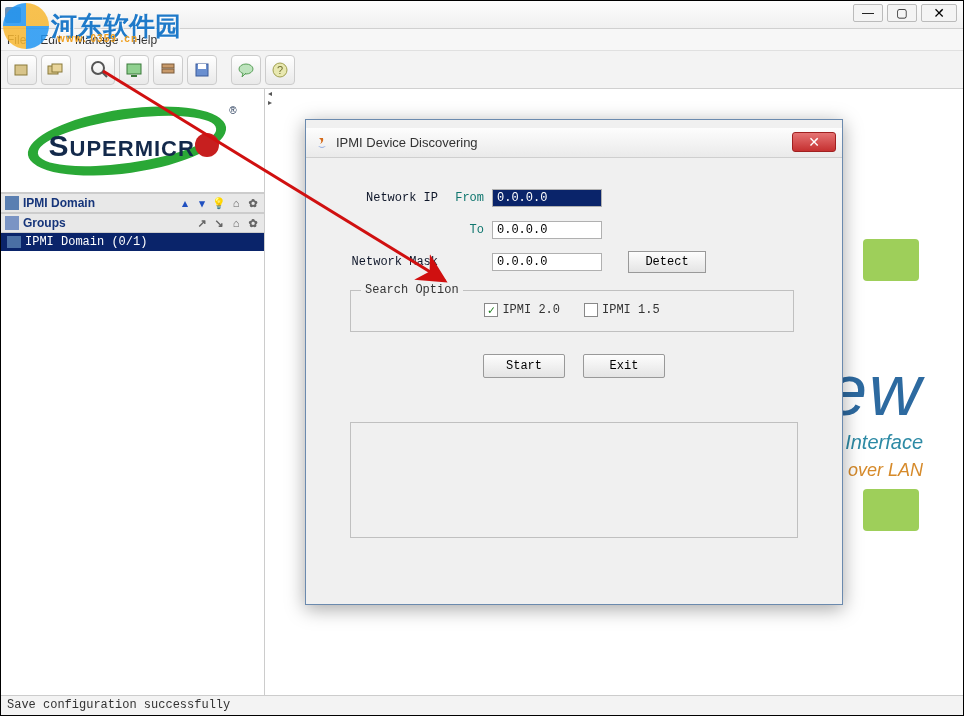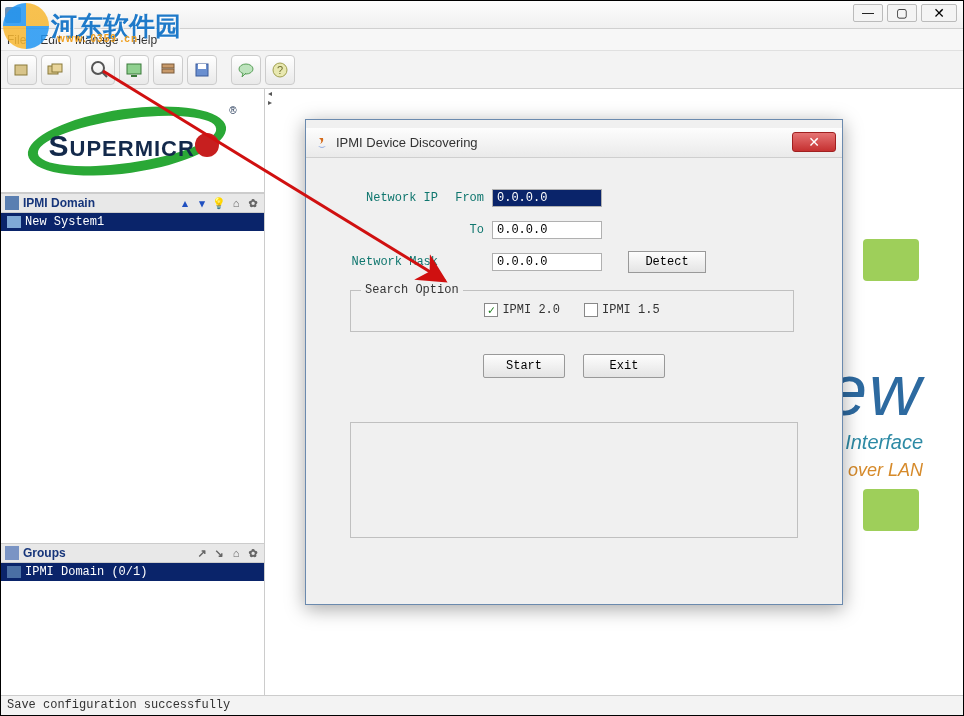--- a/index.html
+++ b/index.html
@@ -55,21 +55,21 @@
 .statusbar { position: absolute; left: 0; right: 0; bottom: 0; height: 20px; background: #f3f3f3; border-top: 1px solid #ccc; font-family: "Courier New", monospace; font-size: 12px; padding: 2px 6px; color: #333; }
 
 
 .dialog { position: absolute; left: 304px; top: 118px; width: 538px; height: 486px; background: #f0f0f0; border: 1px solid #6b8aae; box-shadow: 0 4px 18px rgba(0,0,0,.35); }
 .dlg-title { height: 30px; background: linear-gradient(#fdfdfd,#eaeaea); border-bottom: 1px solid #cfcfcf; display: flex; align-items: center; padding: 0 8px; position: relative; margin-top: 8px; }
 .dlg-title .jicon { width: 16px; height: 16px; margin-right: 6px; display: inline-flex; align-items: center; justify-content: center; }
 .dlg-title .txt { font-size: 13px; color: #333; }
 .dlg-close { position: absolute; right: 6px; top: 4px; width: 44px; height: 20px; background: linear-gradient(#e57373,#c53030); border: 1px solid #a02020; border-radius: 3px; color: #fff; display: flex; align-items: center; justify-content: center; cursor: pointer; font-size: 14px; }
 .dlg-body { padding: 26px 28px 10px 28px; font-family: "Courier New", monospace; font-size: 12px; }
 .form-row { display: flex; align-items: center; height: 28px; margin-bottom: 4px; }
-.form-row .lbl1 { width: 104px; text-align: right; color: #0f766e; }
+.form-row .lbl1 { width: 104px; text-align: right; color: #0f172a; }
 .form-row .lbl2 { width: 46px; text-align: right; color: #0f766e; margin-right: 8px; }
 .form-row input[type=text] { width: 110px; height: 18px; border: 1px solid #b0b0b0; background: #fff; font-family: inherit; font-size: 12px; padding: 1px 4px; }
 .form-row input.sel { background: #0a246a; color: #fff; }
 .form-row .detect { margin-left: 26px; width: 78px; height: 22px; border: 1px solid #999; background: linear-gradient(#fdfdfd,#e4e4e4); font-family: inherit; font-size: 12px; cursor: pointer; }
 .fieldset { border: 1px solid #c0c0c0; margin: 14px 20px 0 16px; padding: 12px 10px 14px 10px; position: relative; }
 .fieldset .legend { position: absolute; top: -8px; left: 10px; background: #f0f0f0; padding: 0 4px; font-family: "Courier New", monospace; font-size: 12px; color: #333; }
 .chk-row { display: flex; justify-content: center; gap: 24px; align-items: center; font-family: "Courier New", monospace; font-size: 12px; color: #333; }
 .chk { width: 14px; height: 14px; border: 1px solid #888; background: #fff; display: inline-flex; align-items: center; justify-content: center; margin-right: 4px; cursor: pointer; }
 .chk.checked::after { content: "✓"; color: #1a7a1a; font-size: 12px; font-weight: bold; }
 .btn-row { display: flex; justify-content: center; gap: 18px; margin-top: 22px; }
@@ -181,26 +181,20 @@
     <div class="panel-head">
       <div class="hicon"></div>
       <span>IPMI Domain</span>
       <div class="spacer"></div>
       <span class="hact" style="color:#2050c0">▴</span>
       <span class="hact" style="color:#2050c0">▾</span>
       <span class="hact" style="color:#d6b030">💡</span>
       <span class="hact">⌂</span>
       <span class="hact">✿</span>
     </div>
-    <div class="domain-body">
-      <div class="tree-item sel">
-        <div class="ticon"></div>
-        <span>New System1</span>
-      </div>
-    </div>
     <div class="panel-head">
       <div class="hicon" style="background:#7a94c4"></div>
       <span>Groups</span>
       <div class="spacer"></div>
       <span class="hact">↗</span>
       <span class="hact">↘</span>
       <span class="hact">⌂</span>
       <span class="hact">✿</span>
     </div>
     <div class="groups-body">

